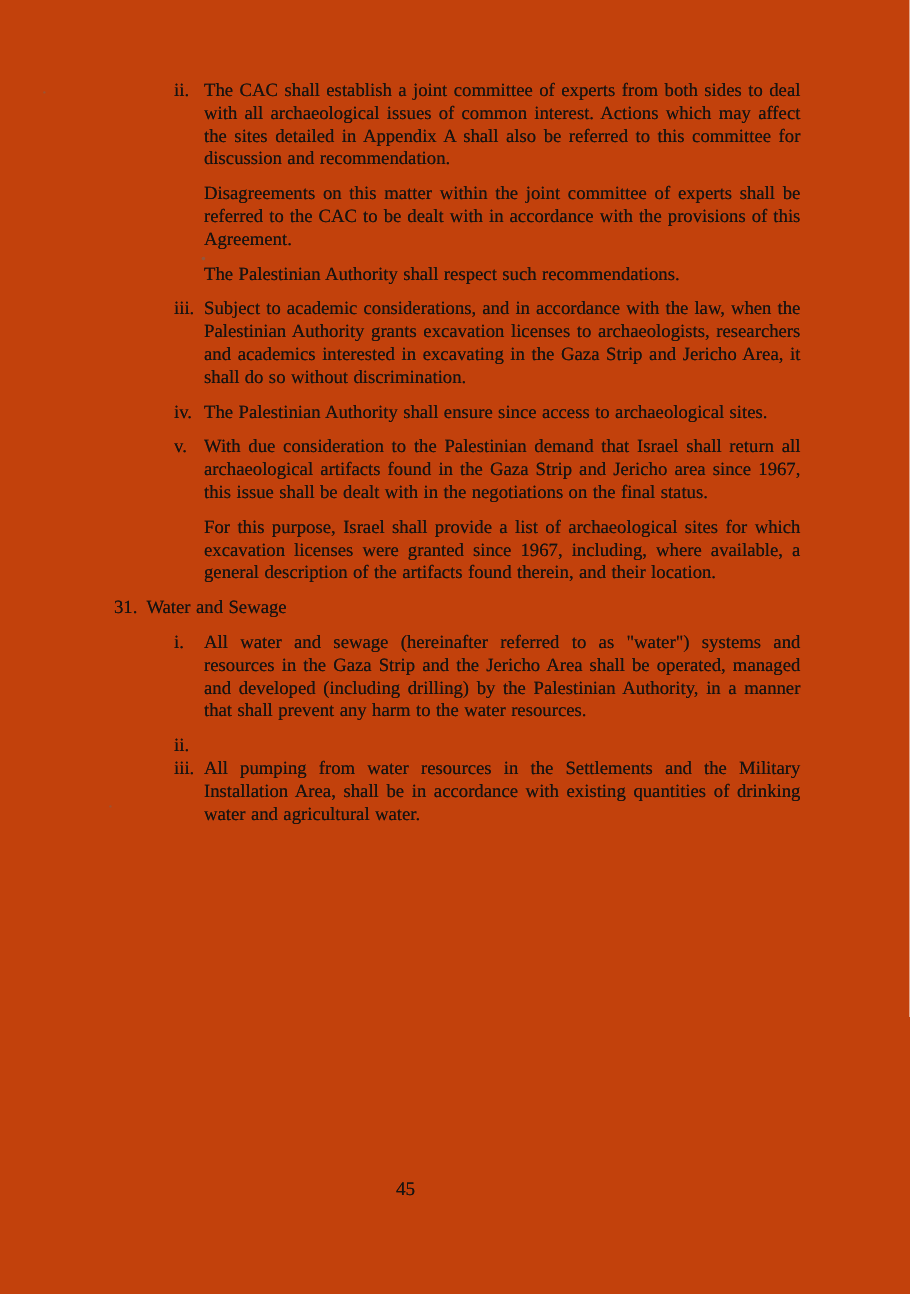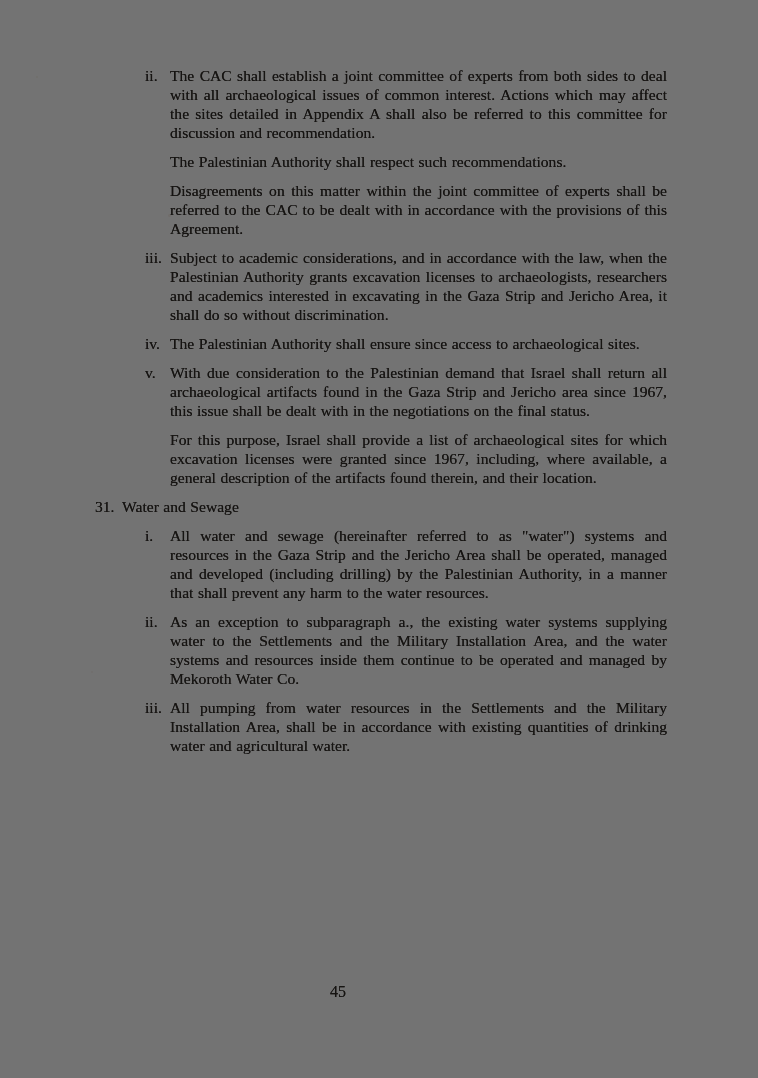--- a/index.html
+++ b/index.html
@@ -4,21 +4,21 @@
 <style>
   html, body {
     margin: 0;
     padding: 0;
     background: #ffffff;
   }
   .page {
     position: relative;
     width: 758px;
     height: 1078px;
-    background: #737373;
+    background: #c2410c;
     overflow: hidden;
     font-family: "Liberation Serif", "DejaVu Serif", serif;
     color: #161412;
   }
   .doc {
     position: absolute;
     top: 66px;
     left: 95px;
     width: 572px;
     font-size: 15.6px;
@@ -80,22 +80,22 @@
   <span class="speck speck-1"></span>
   <span class="speck speck-2"></span>
   <span class="speck speck-3"></span>
 
   <main class="doc">
 
     <div class="li">
       <span class="marker">ii.</span>
       <div class="body">
         <p class="para">The CAC shall establish a joint committee of experts from both sides to deal with all archaeological issues of common interest. Actions which may affect the sites detailed in Appendix A shall also be referred to this committee for discussion and recommendation.</p>
+        <p class="para">Disagreements on this matter within the joint committee of experts shall be referred to the CAC to be dealt with in accordance with the provisions of this Agreement.</p>
         <p class="para">The Palestinian Authority shall respect such recommendations.</p>
-        <p class="para">Disagreements on this matter within the joint committee of experts shall be referred to the CAC to be dealt with in accordance with the provisions of this Agreement.</p>
       </div>
     </div>
 
     <div class="li">
       <span class="marker">iii.</span>
       <div class="body">
         <p class="para">Subject to academic considerations, and in accordance with the law, when the Palestinian Authority grants excavation licenses to archaeologists, researchers and academics interested in excavating in the Gaza Strip and Jericho Area, it shall do so without discrimination.</p>
       </div>
     </div>
 
@@ -121,23 +121,20 @@
 
     <div class="li">
       <span class="marker">i.</span>
       <div class="body">
         <p class="para">All water and sewage (hereinafter referred to as "water") systems and resources in the Gaza Strip and the Jericho Area shall be operated, managed and developed (including drilling) by the Palestinian Authority, in a manner that shall prevent any harm to the water resources.</p>
       </div>
     </div>
 
     <div class="li">
       <span class="marker">ii.</span>
-      <div class="body">
-        <p class="para">As an exception to subparagraph a., the existing water systems supplying water to the Settlements and the Military Installation Area, and the water systems and resources inside them continue to be operated and managed by Mekoroth Water Co.</p>
-      </div>
     </div>
 
     <div class="li">
       <span class="marker">iii.</span>
       <div class="body">
         <p class="para">All pumping from water resources in the Settlements and the Military Installation Area, shall be in accordance with existing quantities of drinking water and agricultural water.</p>
       </div>
     </div>
 
   </main>

